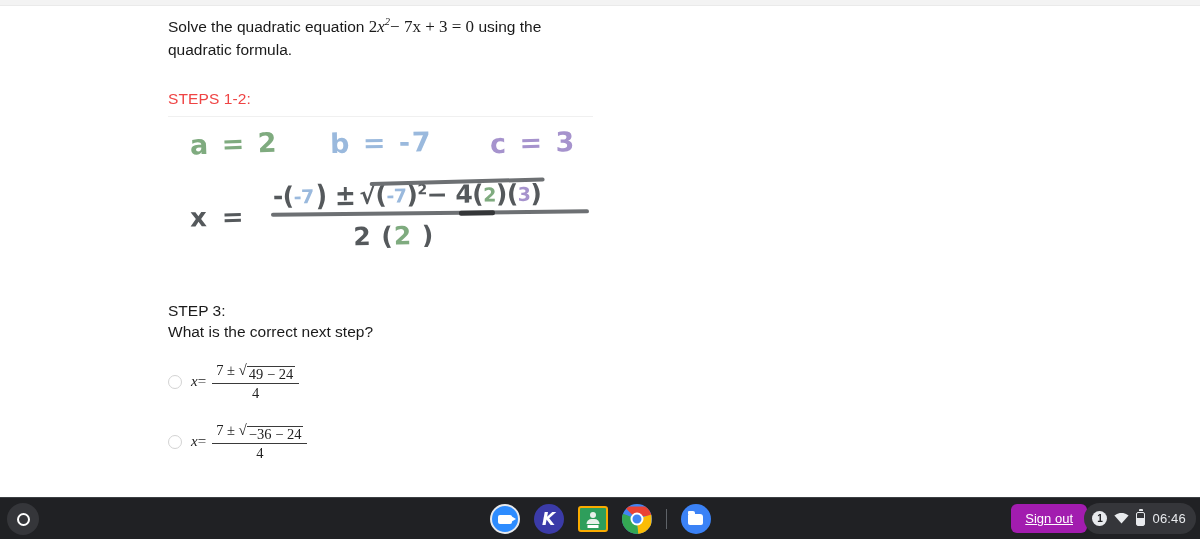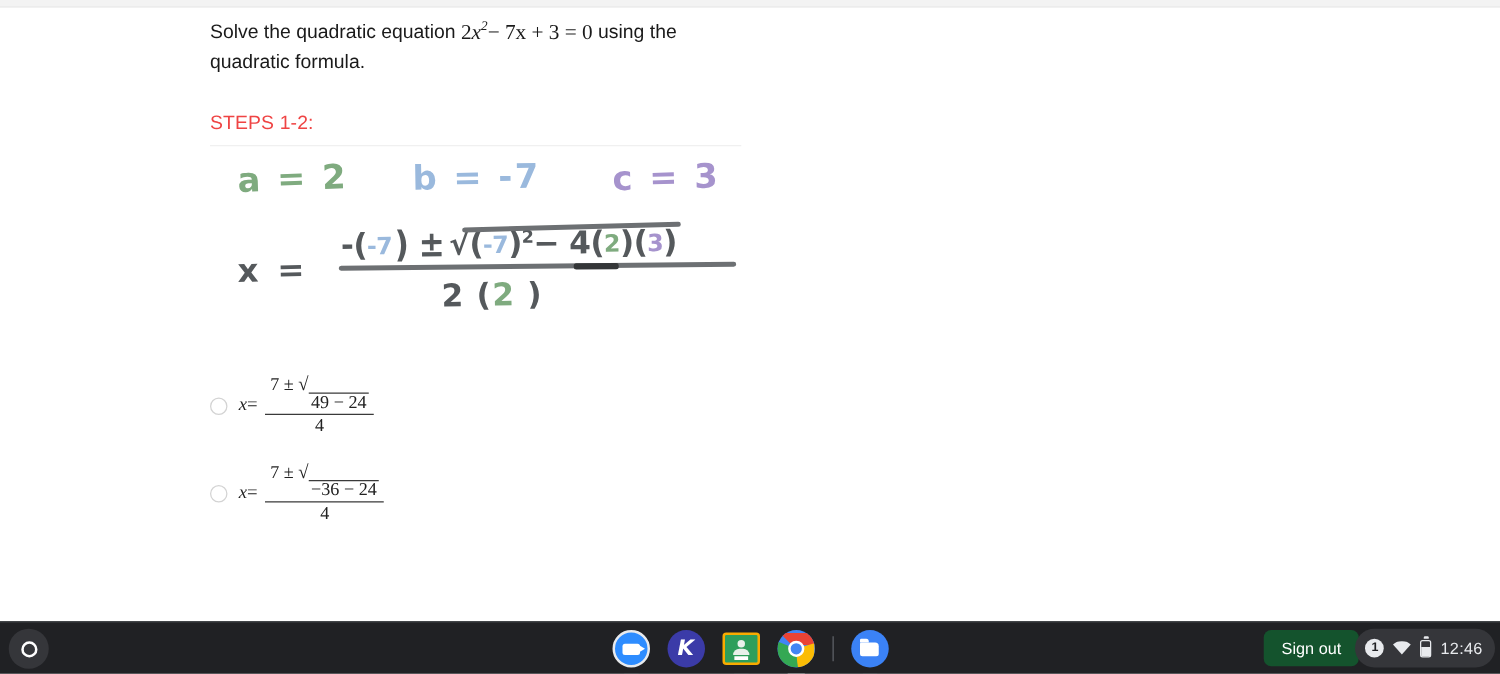--- a/index.html
+++ b/index.html
@@ -215,21 +215,21 @@
     padding-top: 1px;
   }
   .sqrt {
     display: inline-flex;
     align-items: flex-start;
   }
   .sqrt .radsign { font-size: 15px; line-height: 1; }
   .sqrt .radicand {
     border-top: 1px solid #3a3a3a;
     padding: 0 2px;
-    margin-top: 13px;
+    margin-top: 3px;
     line-height: 15px;
   }
 
   
   #shelf {
     position: absolute;
     left: 0; top: 497px;
     width: 1200px; height: 42px;
     background: #202124;
     border-top: 1px solid #3c4043;
@@ -410,29 +410,30 @@
     pointer-events: auto;
   }
 
   
   #signout-btn {
     position: absolute;
     right: 113px; top: 6px;
     height: 29px;
     padding: 0 14px;
     border-radius: 6px;
-    background: #14532d;
+    background: #a21caf;
     color: #ffffff;
     font-size: 13px;
     display: flex;
     align-items: center;
     justify-content: center;
     border: none;
     font-family: "Liberation Sans", sans-serif;
     cursor: pointer;
+    text-decoration: underline;
   }
 
   #status-tray {
     position: absolute;
     right: 4px; top: 5px;
     height: 31px;
     padding: 0 10px 0 8px;
     border-radius: 16px;
     background: #35363a;
     display: flex;
@@ -513,20 +514,22 @@
           <div id="hw-bar"></div>
           <div id="hw-bar-dark"></div>
         </div>
 
         <div id="hw-den"><span>2 (</span><span class="hw-green">2</span><span> )</span></div>
 
       </div>
     </div>
 
     <div id="step3">
+      <div id="step3-title">STEP 3:</div>
+      <div id="step3-question">What is the correct next step?</div>
 
       <div class="option">
         <div class="radio"></div>
         <div class="opt-math">
           <span class="opt-lhs"><span>x</span><span class="eq">=</span></span>
           <span class="frac">
             <span class="num"><span>7 ±</span>
               <span class="sqrt">
                   <span class="radsign">√</span>
                   <span class="radicand">49 − 24</span>
@@ -609,16 +612,16 @@
   <button id="signout-btn">Sign out</button>
 
   <div id="status-tray">
     <div id="notif-badge">1</div>
     <div id="wifi-icon">
       <svg width="15" height="11" viewBox="0 0 15 11" aria-hidden="true">
         <path d="M7.5 10.5 L0.4 2.6 A10.6 10.6 0 0 1 14.6 2.6 Z" fill="#e8eaed"></path>
       </svg>
     </div>
     <div id="battery-icon"></div>
-    <div id="clock">12:46</div>
+    <div id="clock">06:46</div>
   </div>
 
 </div>
 
 </body></html>

